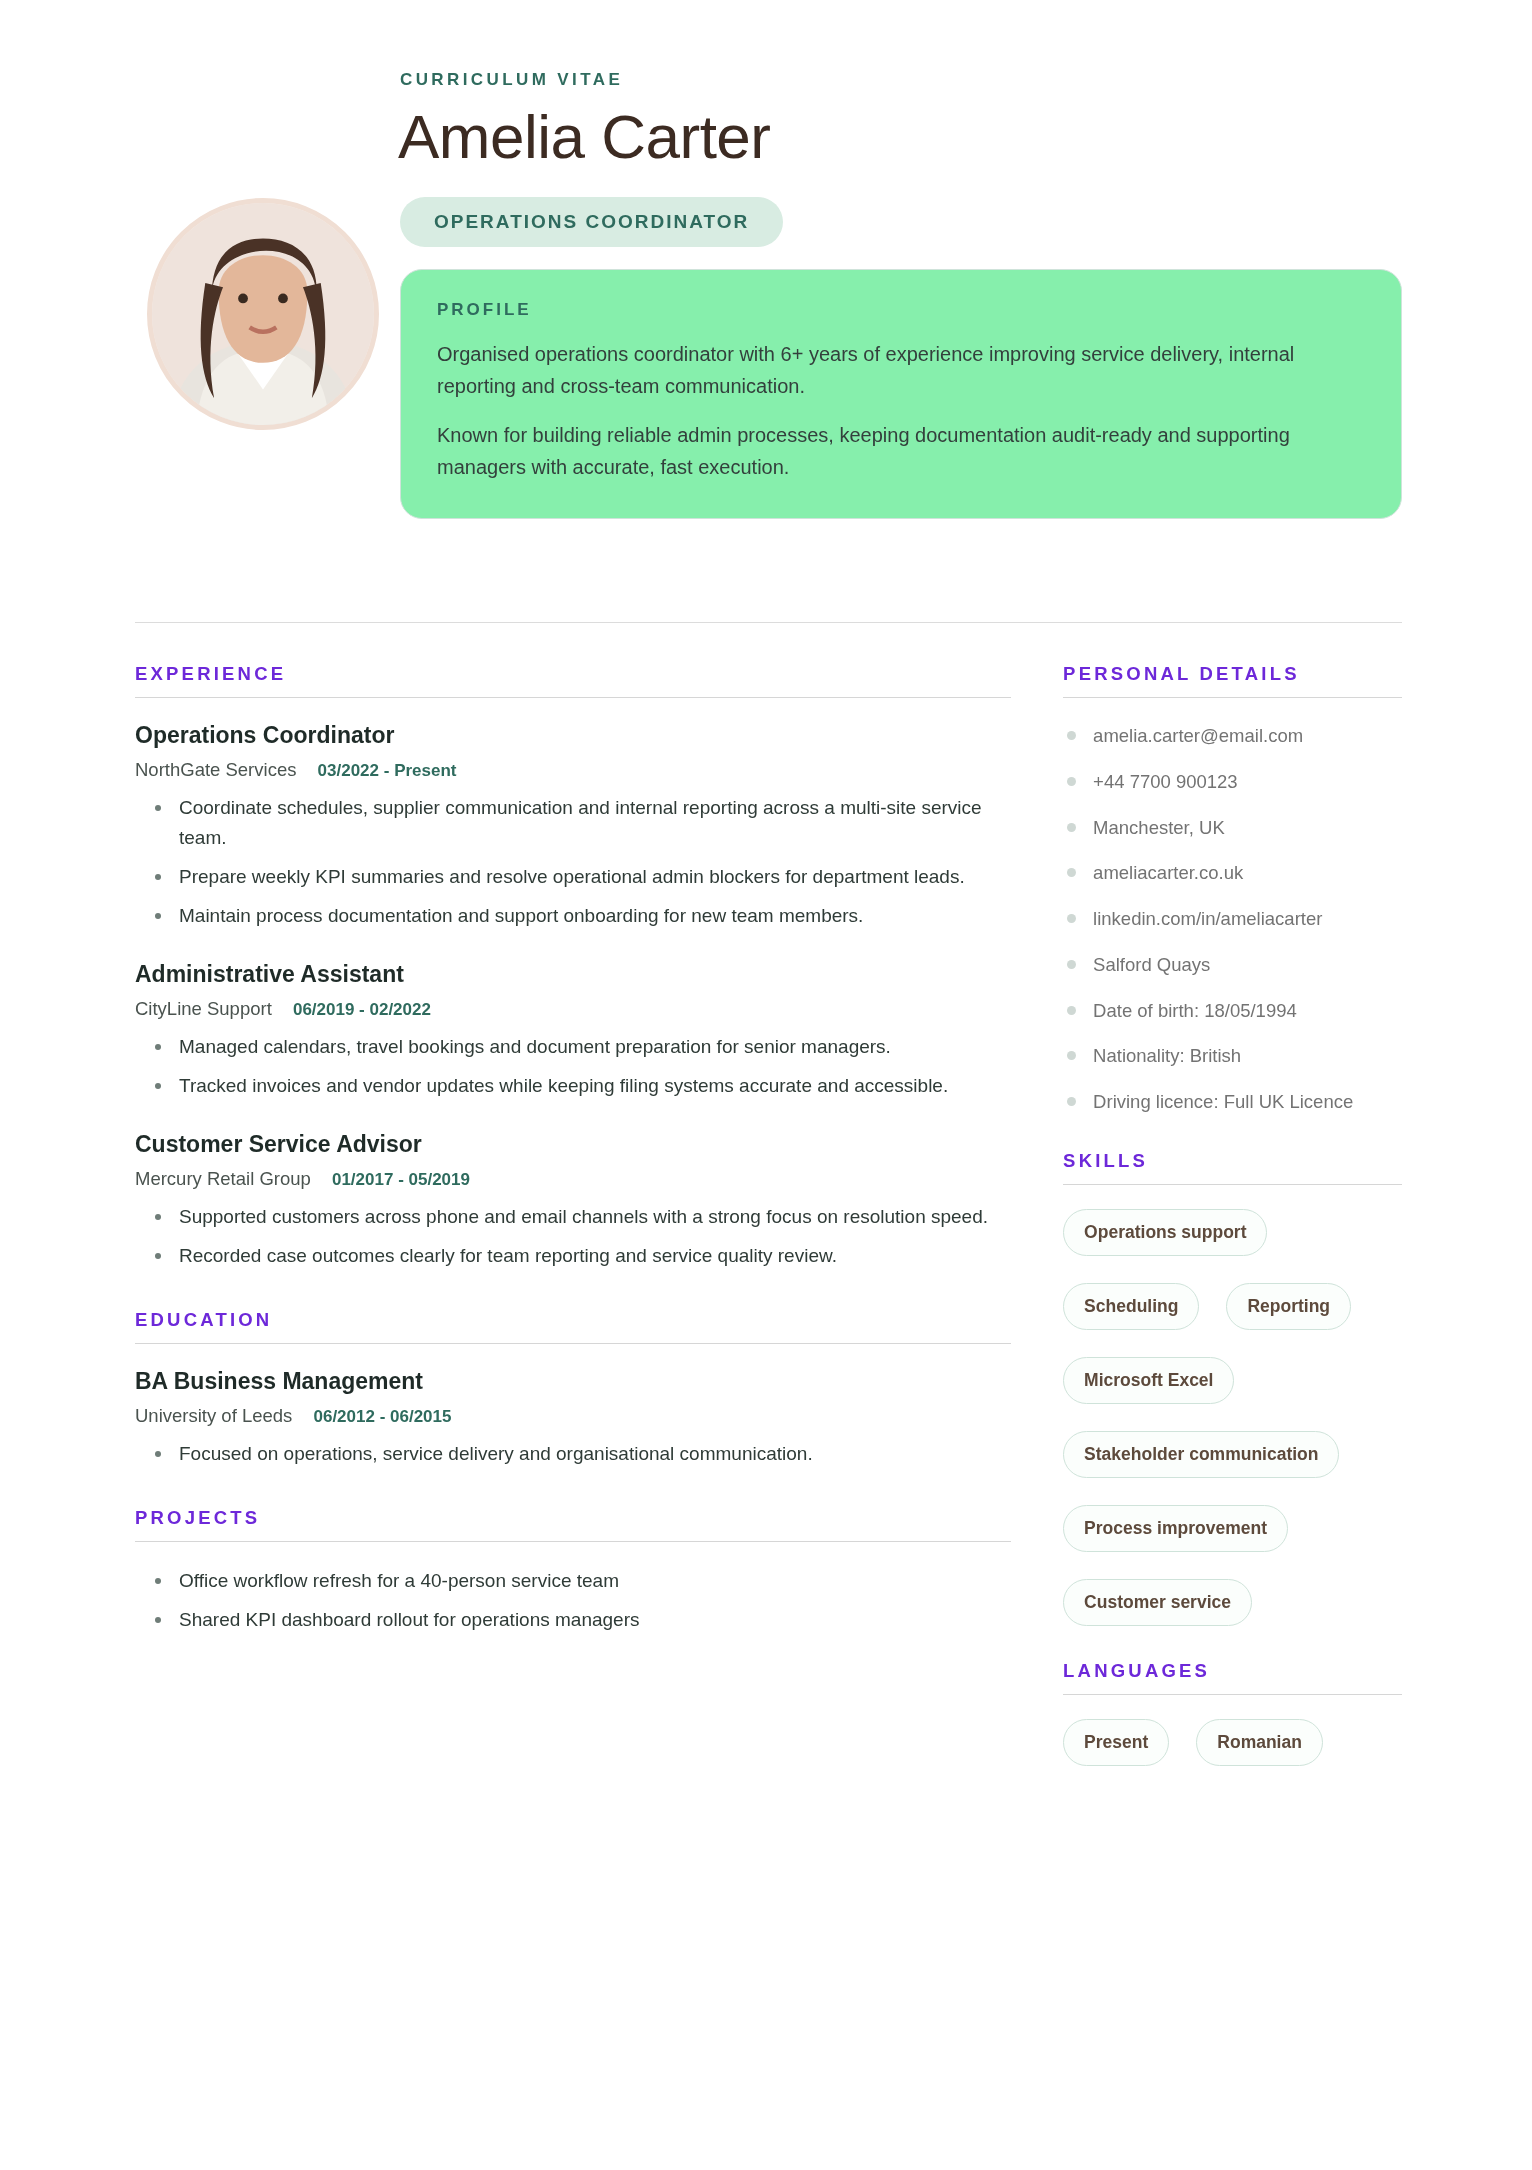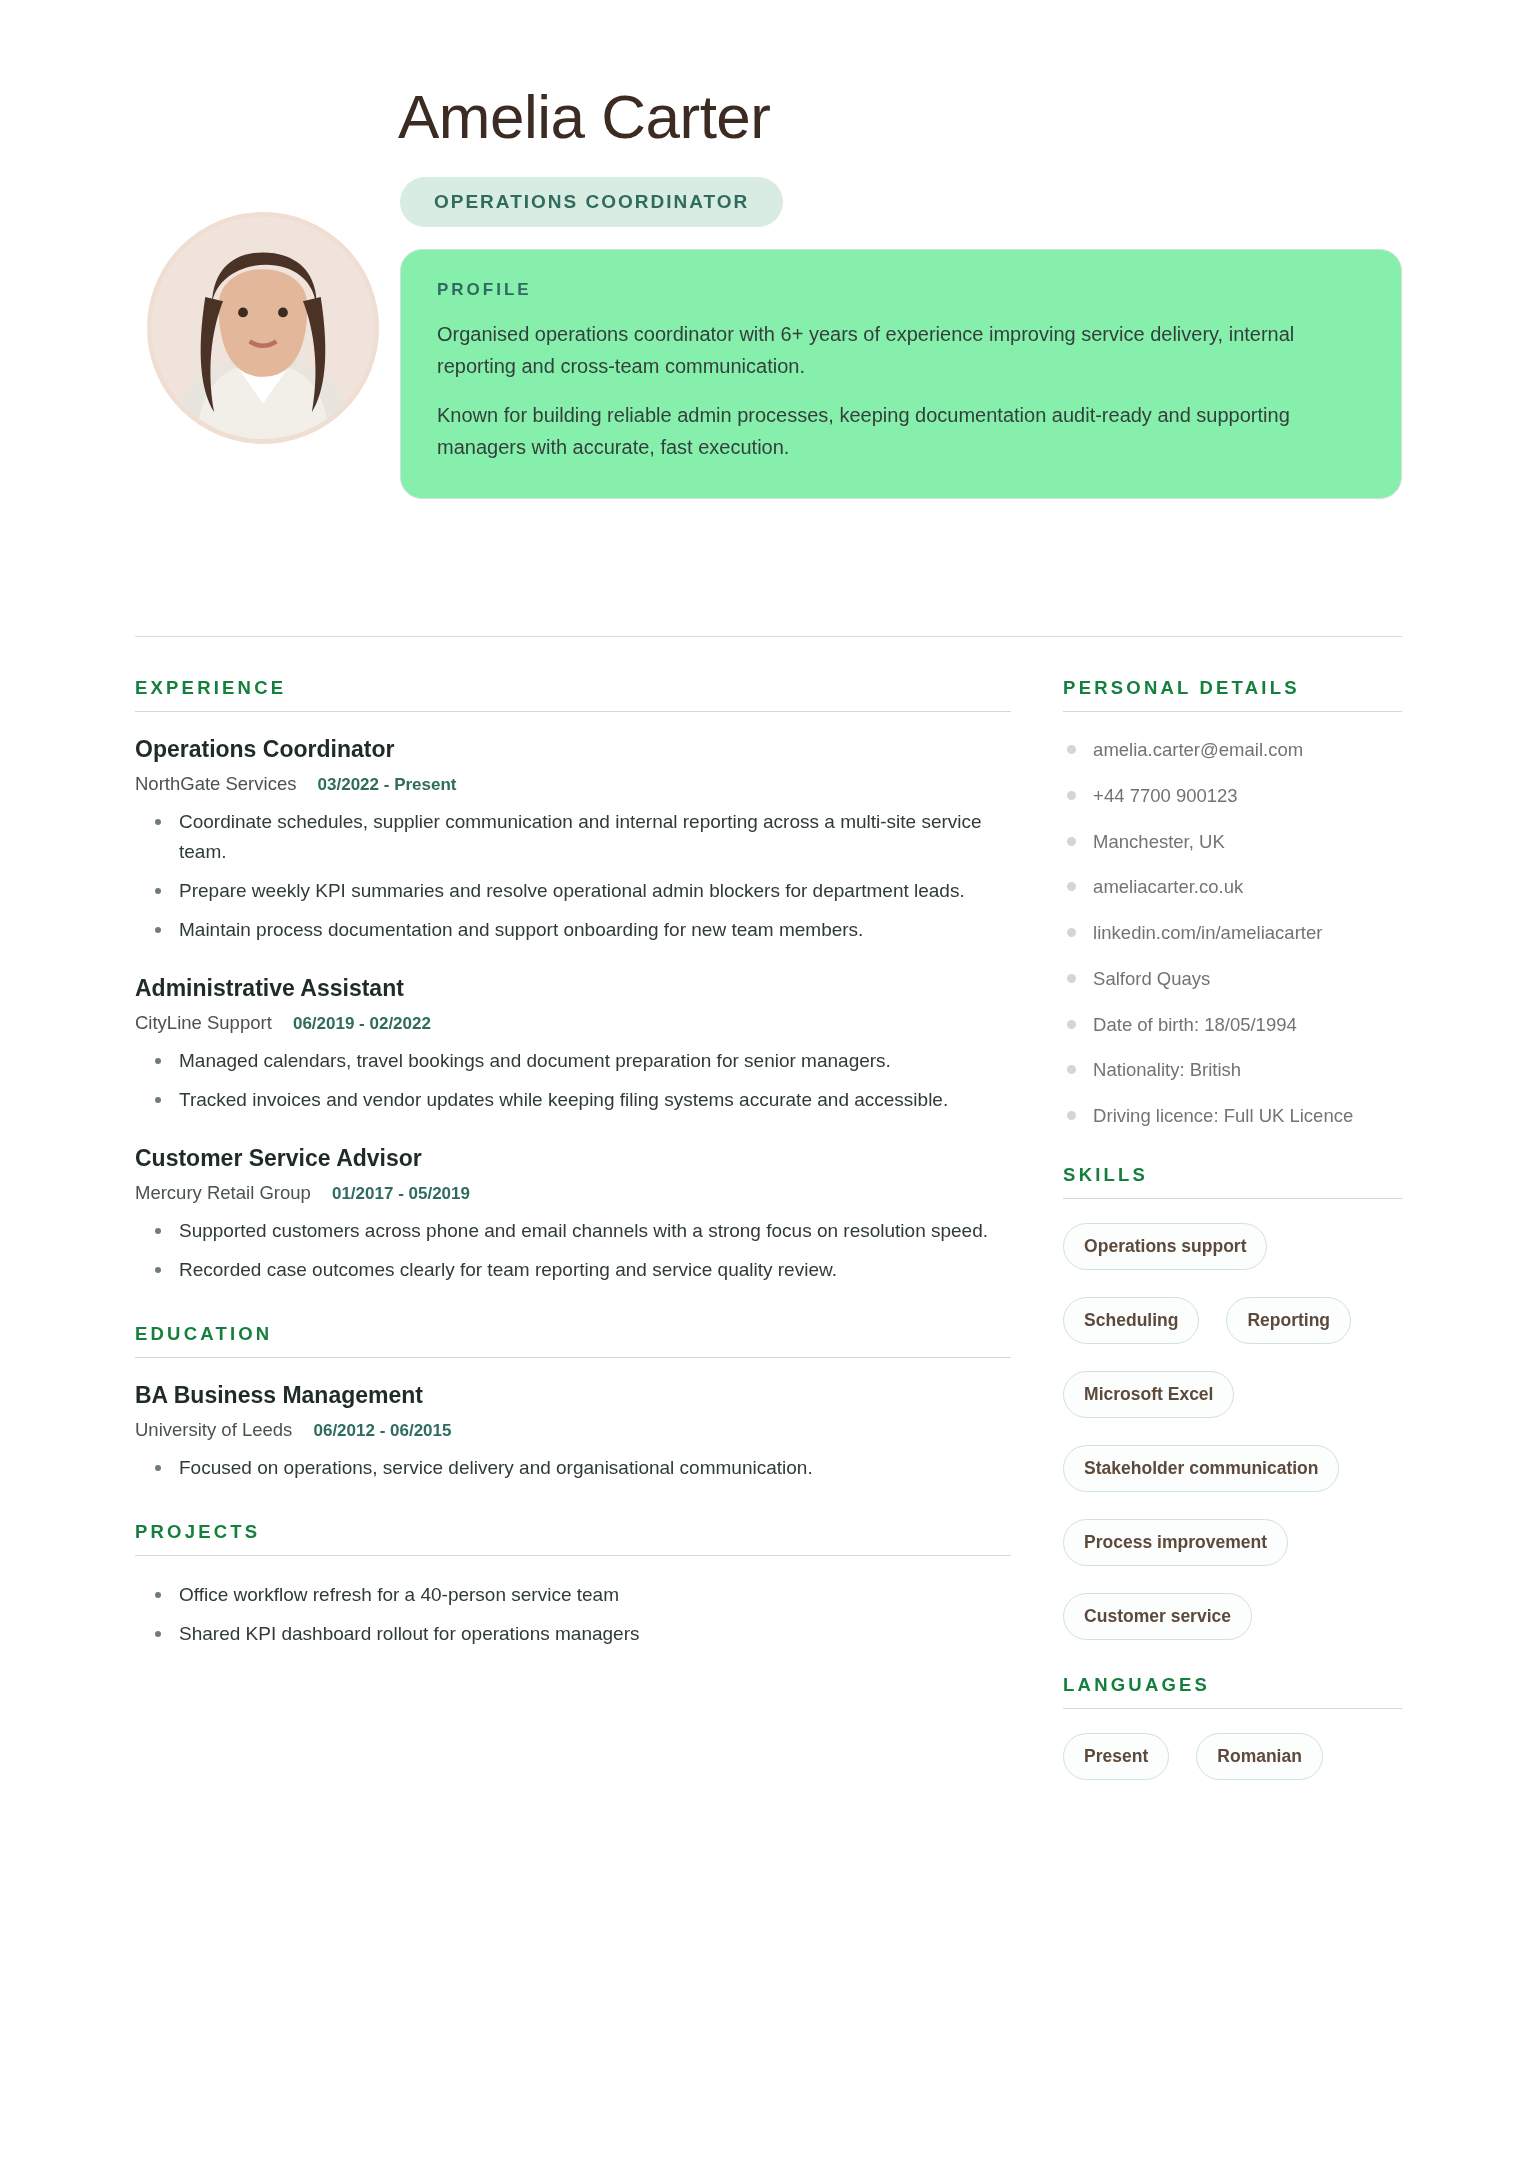--- a/index.html
+++ b/index.html
@@ -97,21 +97,21 @@
     gap: 52px;
     margin-top: 40px;
   }
   .col-main { width: 910px; }
   .col-side { width: 352px; }
 
   .sec-title {
     font-size: 18.5px;
     letter-spacing: 3.2px;
     font-weight: bold;
-    color: #15803d;
+    color: #6d28d9;
     padding-bottom: 12px;
     border-bottom: 1.5px solid #d6d6d6;
     margin-bottom: 24px;
   }
   .sec + .sec { margin-top: 38px; }
 
   .job-title {
     font-size: 23px;
     font-weight: bold;
     color: #1f2b28;
@@ -181,20 +181,21 @@
     white-space: nowrap;
   }
   .sec-side + .sec-side { margin-top: 34px; }
 </style>
 </head>
 <body>
 
 <div class="page">
 
   <div class="header">
+    <div class="kicker">CURRICULUM VITAE</div>
     <h1 class="name">Amelia Carter</h1>
     <div class="role-pill">OPERATIONS COORDINATOR</div>
 
     <div class="photo">
       <svg viewBox="0 0 100 100">
         <rect x="0" y="0" width="100" height="100" fill="#efe3dc"></rect>
         <ellipse cx="50" cy="96" rx="40" ry="34" fill="#e8e4de"></ellipse>
         <path d="M20 100 C22 74 34 66 50 66 C66 66 78 74 80 100 Z" fill="#f2efe9"></path>
         <path d="M36 64 L50 84 L64 64 L60 58 L40 58 Z" fill="#ffffff"></path>
         <path d="M30 40 C30 18 70 18 70 40 C70 62 62 72 50 72 C38 72 30 62 30 40 Z" fill="#e3b79a"></path>

